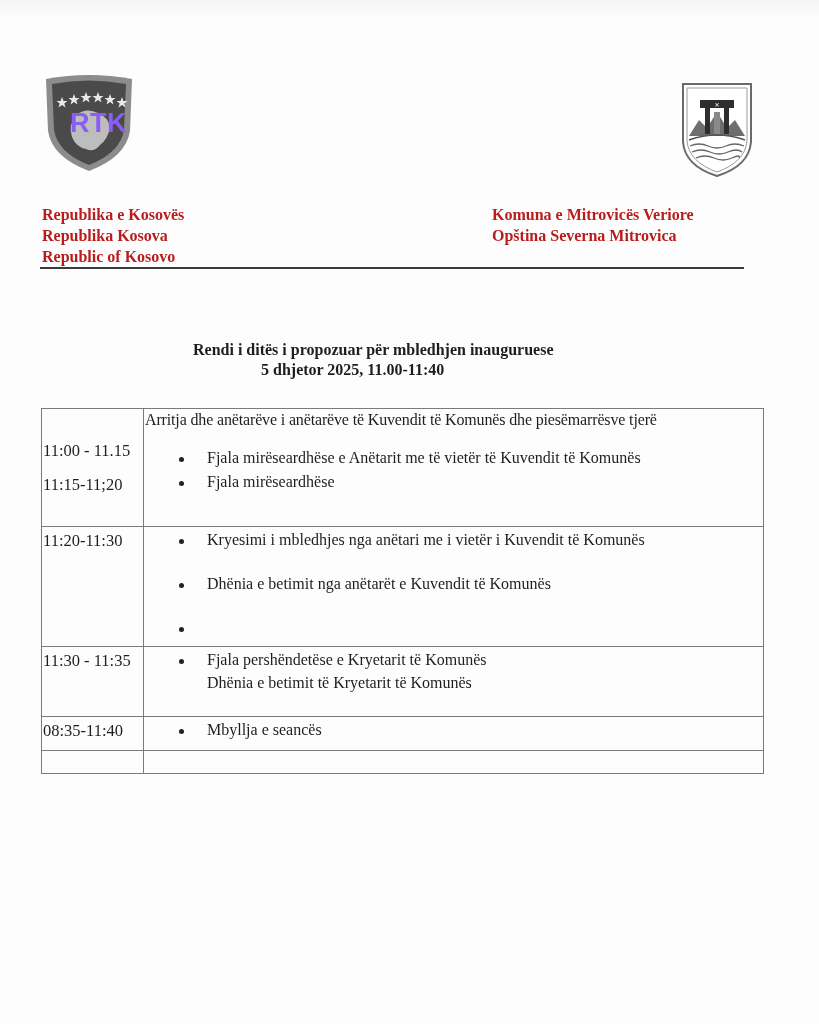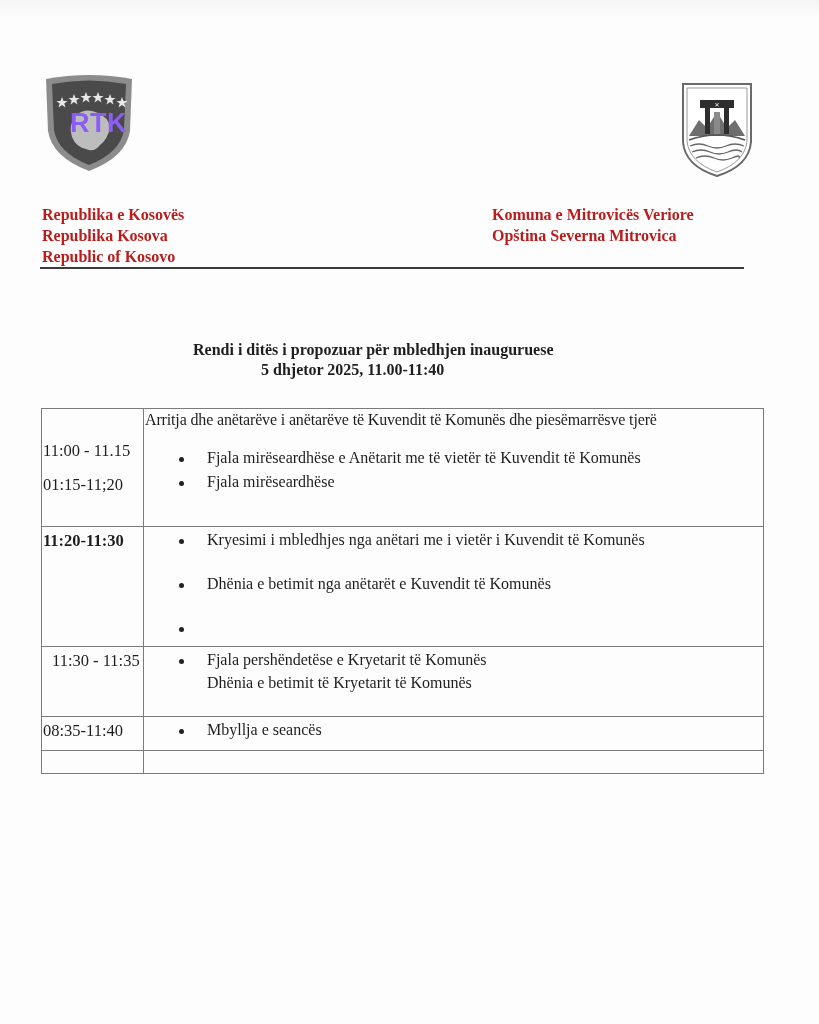--- a/index.html
+++ b/index.html
@@ -126,54 +126,54 @@
   <div class="l1">Rendi i ditës i propozuar për mbledhjen inauguruese</div>
   <div class="l2">5 dhjetor 2025, 11.00-11:40</div>
 </div>
 
 <table class="agenda">
   <tbody>
       <tr class="row1">
     <td class="time">
       <div class="cell-inner">
         <span class="abs" style="top:2px;left:0;margin-top:30px;">11:00 - 11.15</span>
-        <span class="abs" style="top:66px;left:0;">01:15-11;20</span>
+        <span class="abs" style="top:66px;left:0;">11:15-11;20</span>
       </div>
     </td>
     <td class="content">
       <div class="cell-inner">
         <span class="abs" style="top:2px;left:0;letter-spacing:-0.15px;">Arritja dhe anëtarëve i anëtarëve të Kuvendit të Komunës dhe piesëmarrësve tjerë</span>
         <span class="abs" style="top:48px;left:34px;width:5px;height:5px;border-radius:50%;background:#222;"></span>
         <span class="abs" style="top:40px;left:62px;">Fjala mirëseardhëse e Anëtarit me të vietër të Kuvendit të Komunës</span>
         <span class="abs" style="top:72px;left:34px;width:5px;height:5px;border-radius:50%;background:#222;"></span>
         <span class="abs" style="top:64px;left:62px;">Fjala mirëseardhëse</span>
       </div>
     </td>
   </tr>
   <tr class="row2">
     <td class="time">
       <div class="cell-inner">
-        <span class="abs" style="top:4px;left:0;font-weight:bold;">11:20-11:30</span>
+        <span class="abs" style="top:4px;left:0;">11:20-11:30</span>
       </div>
     </td>
     <td class="content">
       <div class="cell-inner">
         <span class="abs" style="top:12px;left:34px;width:5px;height:5px;border-radius:50%;background:#222;"></span>
         <span class="abs" style="top:4px;left:62px;">Kryesimi i mbledhjes nga anëtari me i vietër i Kuvendit të Komunës</span>
         <span class="abs" style="top:56px;left:34px;width:5px;height:5px;border-radius:50%;background:#222;"></span>
         <span class="abs" style="top:48px;left:62px;">Dhënia e betimit nga anëtarët e Kuvendit të Komunës</span>
         <span class="abs" style="top:100px;left:34px;width:5px;height:5px;border-radius:50%;background:#222;"></span>
         <span class="abs" style="top:108px;left:62px;margin-top:39px;">Dhënia e betimit të Kryetarit të Komunës</span>
       </div>
     </td>
   </tr>
   <tr class="row3">
     <td class="time">
       <div class="cell-inner">
-        <span class="abs" style="top:4px;left:0;padding-left:9px;">11:30 - 11:35</span>
+        <span class="abs" style="top:4px;left:0;">11:30 - 11:35</span>
       </div>
     </td>
     <td class="content">
       <div class="cell-inner">
         <span class="abs" style="top:12px;left:34px;width:5px;height:5px;border-radius:50%;background:#222;"></span>
         <span class="abs" style="top:4px;left:62px;">Fjala pershëndetëse e Kryetarit të Komunës</span>
       </div>
     </td>
   </tr>
   <tr class="row4">

